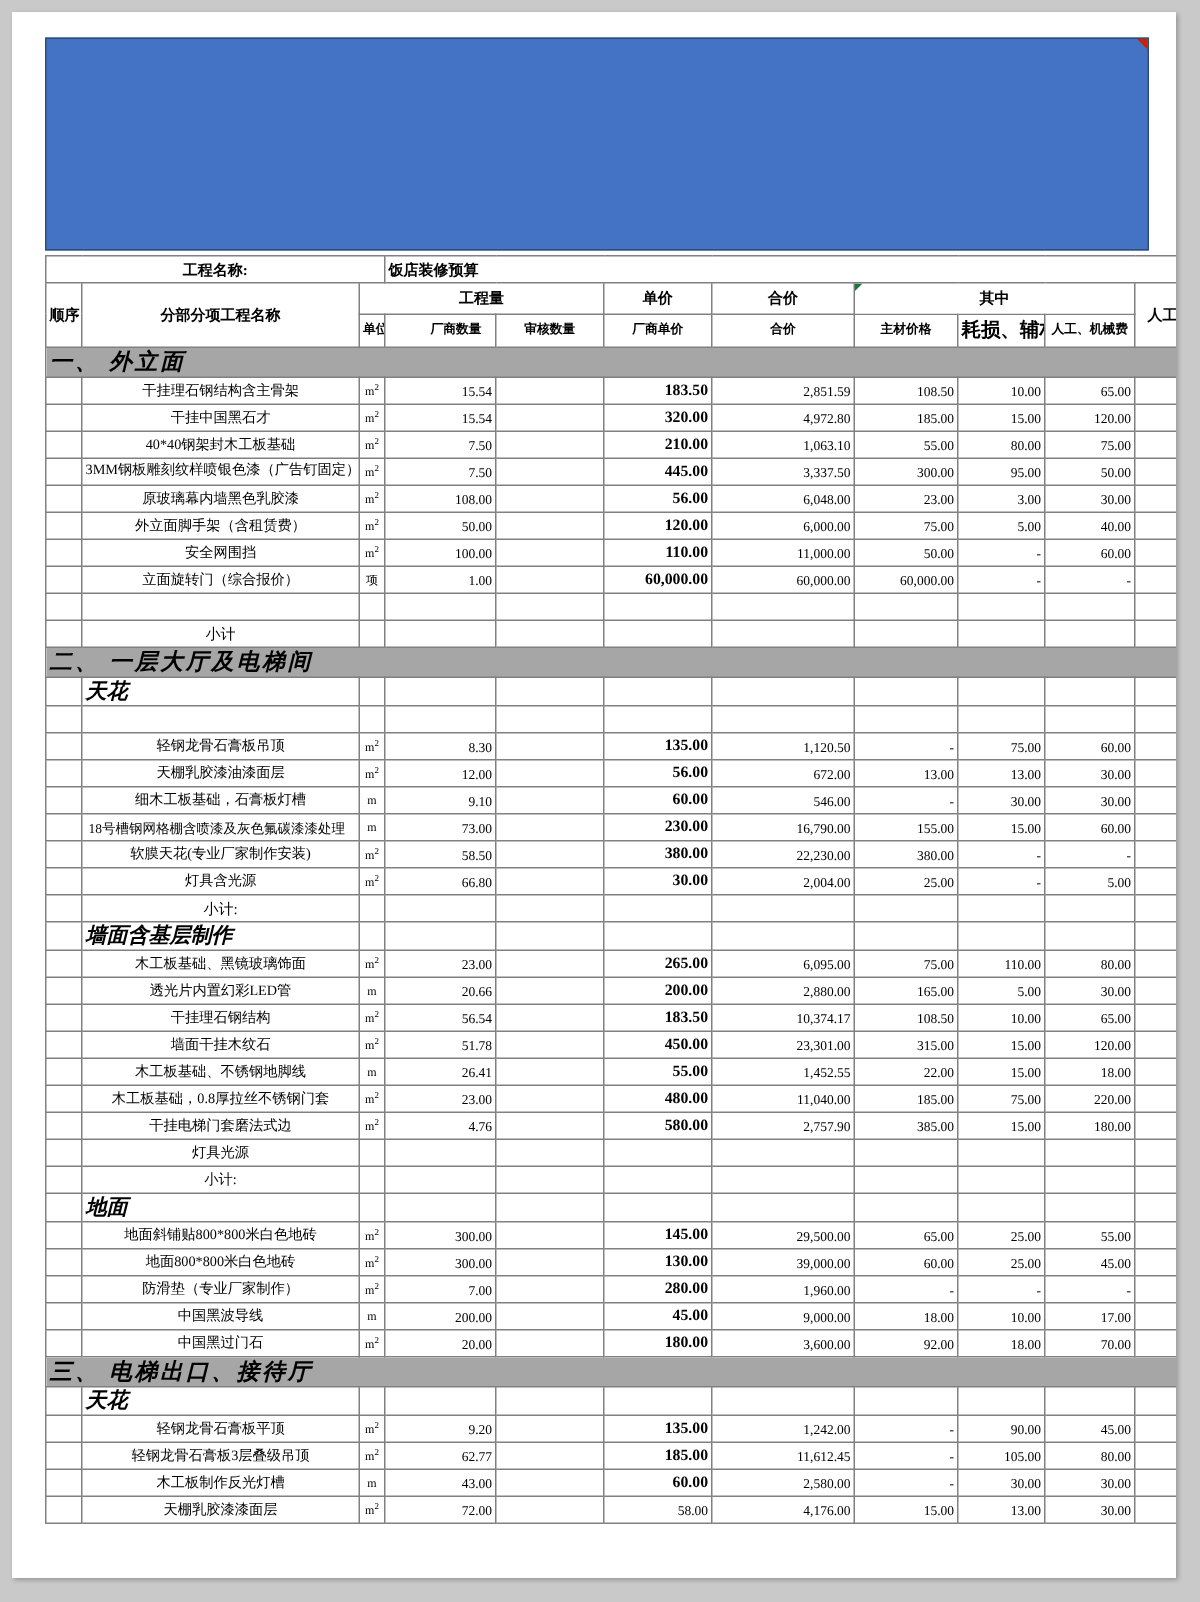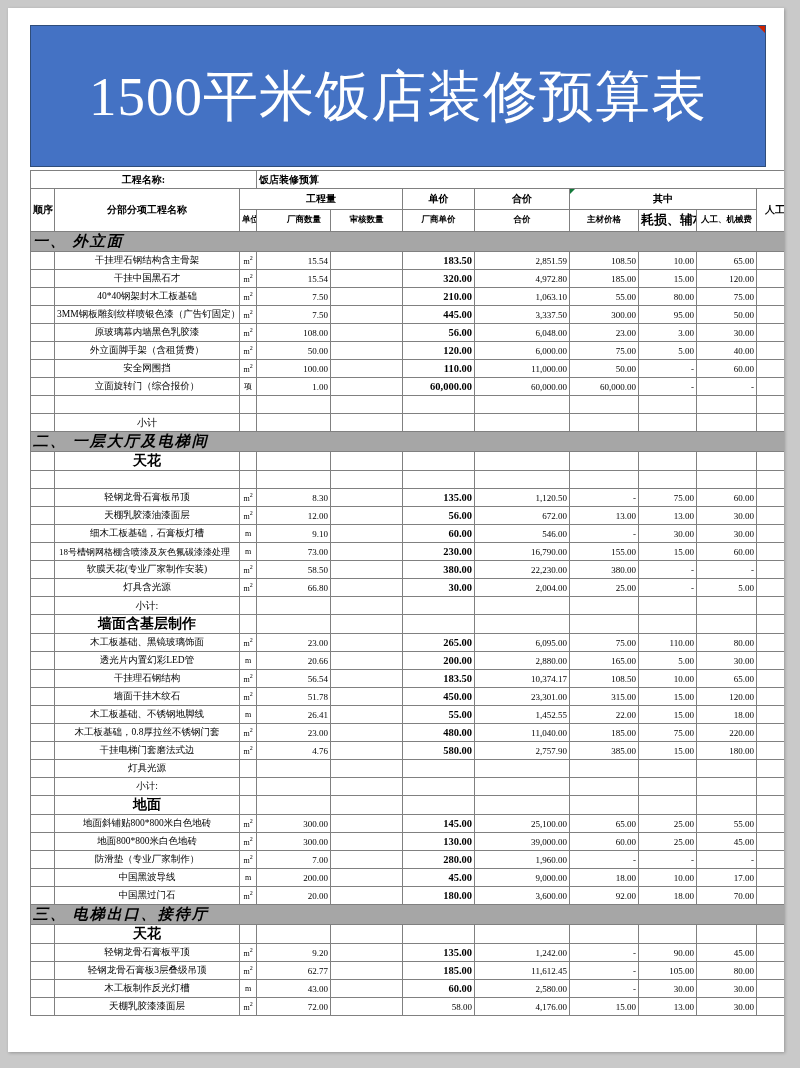--- a/index.html
+++ b/index.html
@@ -98,22 +98,23 @@
     background:#A6A6A6;
     font-weight:bold;
     font-style:italic;
     font-size:15px;
     height:22px;
     padding-left:4px;
     letter-spacing:2px;
   }
   
   .sub td.subtitle{
-    text-align:center;
+    text-align:left;
     font-weight:bold;
+    font-style:italic;
     font-size:14px;
   }
   .sub td{height:22px;}
   .itemname{text-align:center;padding-left:4px;font-size:9.5px;}
   .unit{text-align:center;font-size:8px;}
   .num{text-align:right;padding-right:3px;font-size:9px;}
   .numb{text-align:right;padding-right:3px;font-size:10.5px;font-weight:bold;}
   .subtotal{text-align:center;font-size:10px;}
   .tall td{height:32px;}
   .wrapname{white-space:normal;line-height:1.15;font-size:9.5px;text-align:right;padding-left:4px;}
@@ -125,21 +126,20 @@
     width:197px;overflow:hidden;
   }
 </style>
 </head>
 <body>
 
 <div class="page">
   <div class="inner">
 
     <div class="banner">
-      <div class="banner-title">1500平米饭店装修预算表</div>
       <div class="corner-red"></div>
     </div>
 
     <table class="sheet">
       <colgroup>
         <col class="c-seq">
           <col class="c-name">
           <col class="c-unit">
           <col class="c-qty">
         <col class="c-chk">
@@ -572,21 +572,21 @@
             <td></td>
             <td></td>
           </tr>
           <tr>
             <td></td>
             <td class="itemname">地面斜铺贴800*800米白色地砖</td>
             <td class="unit">m<sup>2</sup></td>
             <td class="num">300.00</td>
             <td class="num"></td>
             <td class="numb">145.00</td>
-            <td class="num">25,100.00</td>
+            <td class="num">29,500.00</td>
             <td class="num">65.00</td>
             <td class="num">25.00</td>
             <td class="num">55.00</td>
             <td class="num">16500</td>
           </tr>
           <tr>
             <td></td>
             <td class="itemname">地面800*800米白色地砖</td>
             <td class="unit">m<sup>2</sup></td>
             <td class="num">300.00</td>

